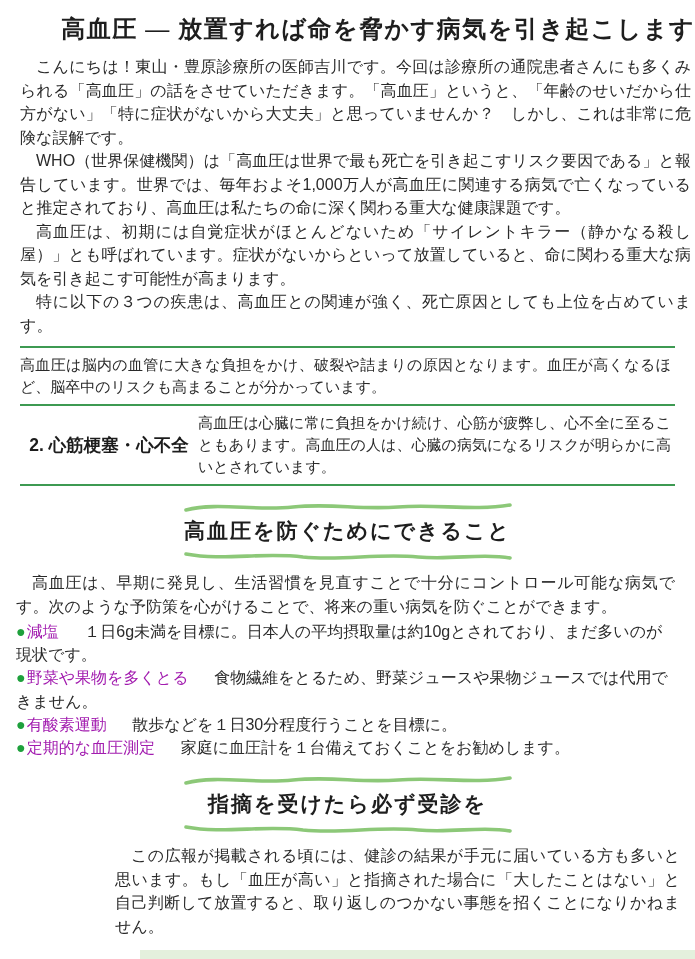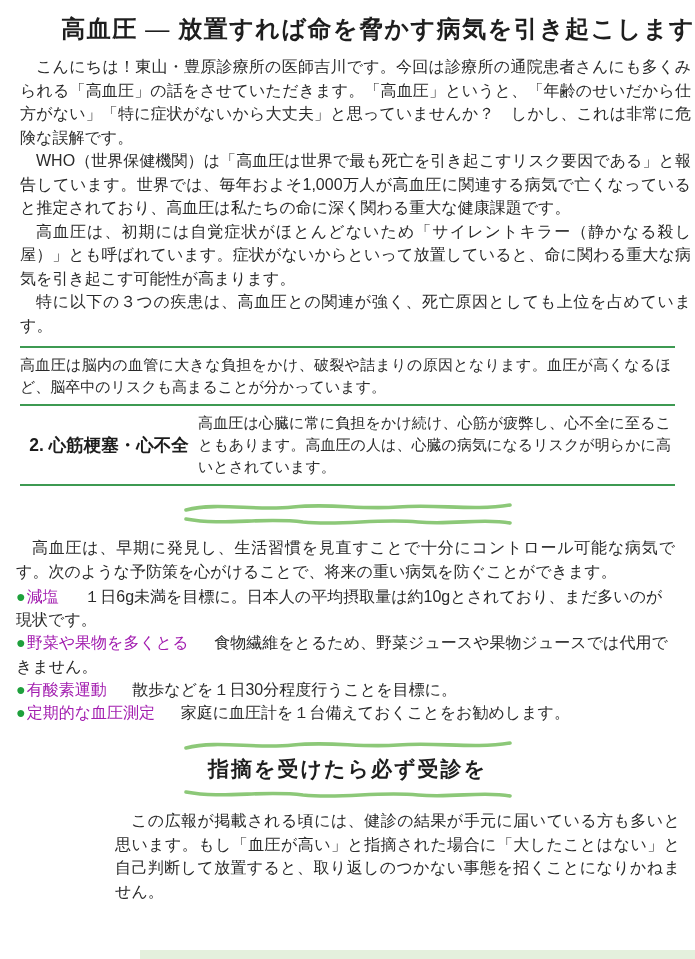--- a/index.html
+++ b/index.html
@@ -111,20 +111,21 @@
     <div class="d-row">
       <div class="d-label">2. 心筋梗塞・心不全</div>
       <div class="d-text">高血圧は心臓に常に負担をかけ続け、心筋が疲弊し、心不全に至ることもあります。高血圧の人は、心臓の病気になるリスクが明らかに高いとされています。</div>
     </div>
   </div>
 
   <div class="sec-header">
     <svg viewBox="0 0 330 14" preserveAspectRatio="none">
       <path d="M3,10 C35,2 70,11 110,7 C150,3 175,10 215,7 C255,4 290,11 327,5" fill="none" stroke="#8cc878" stroke-width="3.6" stroke-linecap="round"></path>
     </svg>
+    <div class="sec-title">高血圧を防ぐためにできること</div>
     <svg viewBox="0 0 330 14" preserveAspectRatio="none">
       <path d="M3,5 C40,12 80,3 120,8 C160,12 195,4 235,8 C270,11 300,4 327,9" fill="none" stroke="#8cc878" stroke-width="3.6" stroke-linecap="round"></path>
     </svg>
   </div>
 
   <div class="prevention-body">
     <p class="para">高血圧は、早期に発見し、生活習慣を見直すことで十分にコントロール可能な病気です。次のような予防策を心がけることで、将来の重い病気を防ぐことができます。</p>
     <div class="bullet-list">
       <div class="bullet-item"><span class="dot">●</span><span class="b-label">減塩</span><span class="b-gap"></span><span>１日6g未満を目標に。日本人の平均摂取量は約10gとされており、まだ多いのが現状です。</span></div>
       <div class="bullet-item"><span class="dot">●</span><span class="b-label">野菜や果物を多くとる</span><span class="b-gap"></span><span>食物繊維をとるため、野菜ジュースや果物ジュースでは代用できません。</span></div>

